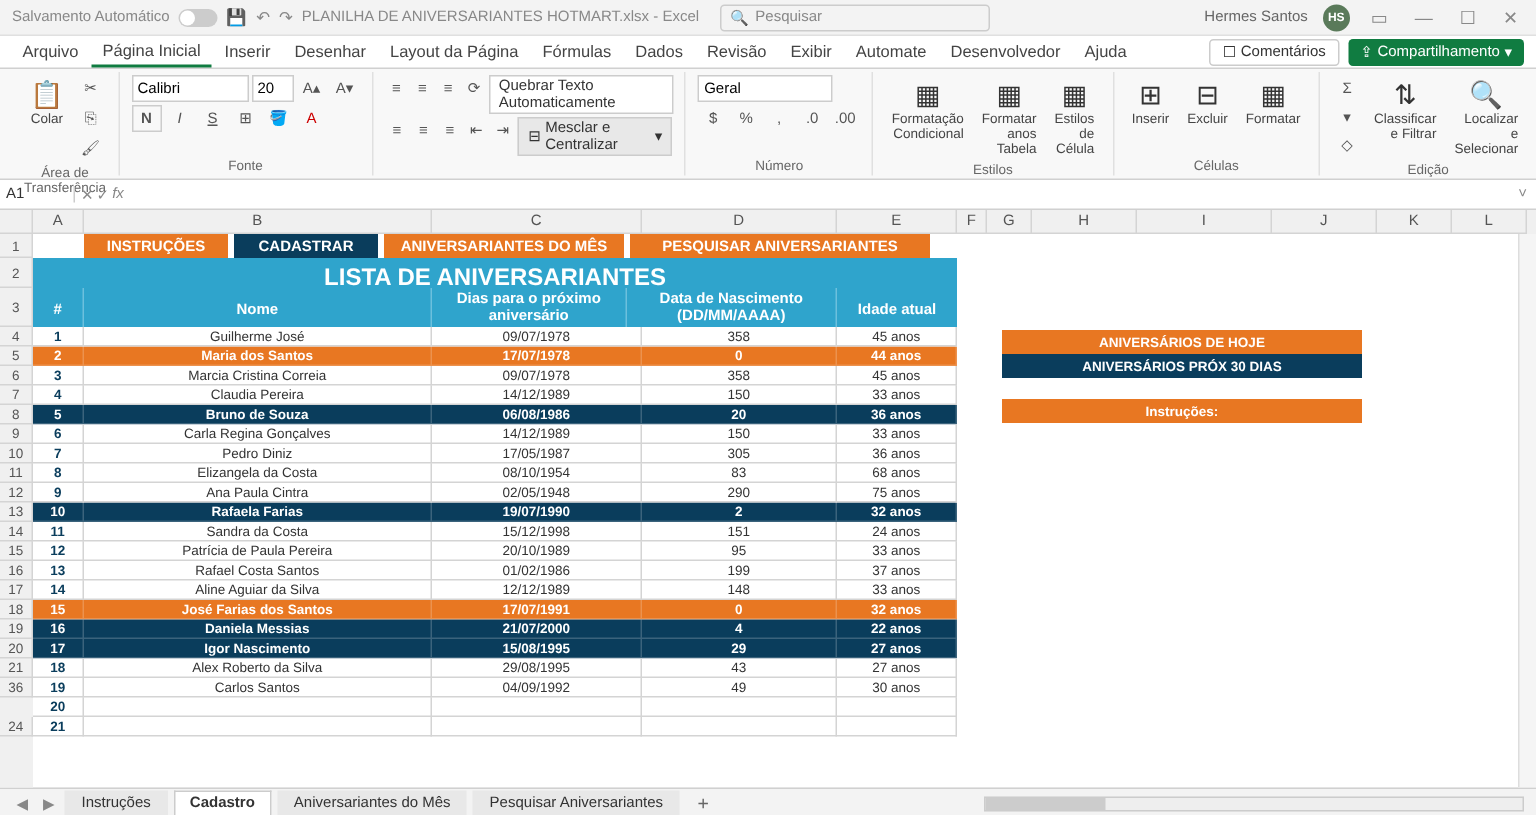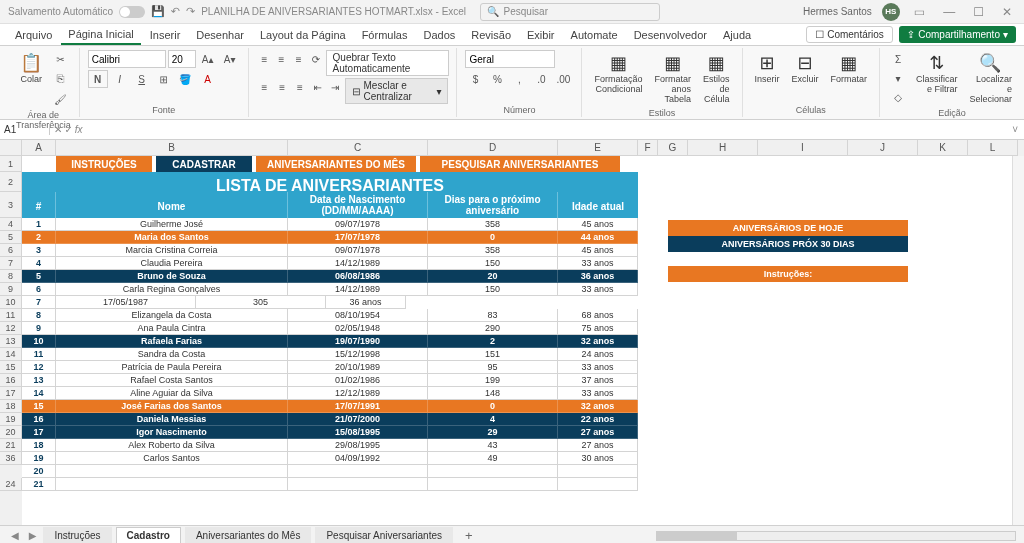--- a/index.html
+++ b/index.html
@@ -310,22 +310,22 @@
           <div class="bt-tab bt-dark" style="width:96px">CADASTRAR</div>
           <div style="width:4px"></div>
           <div class="bt-tab bt-orange" style="width:160px">ANIVERSARIANTES DO MÊS</div>
           <div style="width:4px"></div>
           <div class="bt-tab bt-orange" style="width:200px">PESQUISAR ANIVERSARIANTES</div>
         </div>
         <div class="title-row" style="width: 616px; height: 20px; line-height: 20px;">LISTA DE ANIVERSARIANTES</div>
         <div class="hdr-row" style="display: flex; height: 26px; width: 616px;">
           <div class="hdr-cell" style="width:34px;line-height:26px">#</div>
           <div class="hdr-cell" style="width:232px;line-height:26px">Nome</div>
+          <div class="hdr-cell" style="width:130px;padding-top:2px">Dias para o próximo aniversário</div>
           <div class="hdr-cell" style="width:140px;padding-top:2px">Data de Nascimento (DD/MM/AAAA)</div>
-          <div class="hdr-cell" style="width:130px;padding-top:2px">Dias para o próximo aniversário</div>
           <div class="hdr-cell" style="width:80px;line-height:26px;border-right:none">Idade atual</div>
         </div>
         <div class="data-row normal" style="width: 616px;">
           <div class="dc" style="width:34px;font-weight:bold;color:#0a3d5c">1</div>
           <div class="dc" style="width:232px">Guilherme José</div>
           <div class="dc" style="width:140px">09/07/1978</div>
           <div class="dc" style="width:130px">358</div>
           <div class="dc" style="width:80px">45 anos</div>
         </div>
         <div class="data-row orange" style="width: 616px;">
@@ -358,20 +358,21 @@
         </div>
         <div class="data-row normal" style="width: 616px;">
           <div class="dc" style="width:34px;font-weight:bold;color:#0a3d5c">6</div>
           <div class="dc" style="width:232px">Carla Regina Gonçalves</div>
           <div class="dc" style="width:140px">14/12/1989</div>
           <div class="dc" style="width:130px">150</div>
           <div class="dc" style="width:80px">33 anos</div>
         </div>
         <div class="data-row normal" style="width: 616px;">
           <div class="dc" style="width:34px;font-weight:bold;color:#0a3d5c">7</div>
+          <div class="dc" style="width:232px">Pedro Diniz</div>
           <div class="dc" style="width:140px">17/05/1987</div>
           <div class="dc" style="width:130px">305</div>
           <div class="dc" style="width:80px">36 anos</div>
         </div>
         <div class="data-row normal" style="width: 616px;">
           <div class="dc" style="width:34px;font-weight:bold;color:#0a3d5c">8</div>
           <div class="dc" style="width:232px">Elizangela da Costa</div>
           <div class="dc" style="width:140px">08/10/1954</div>
           <div class="dc" style="width:130px">83</div>
           <div class="dc" style="width:80px">68 anos</div>

